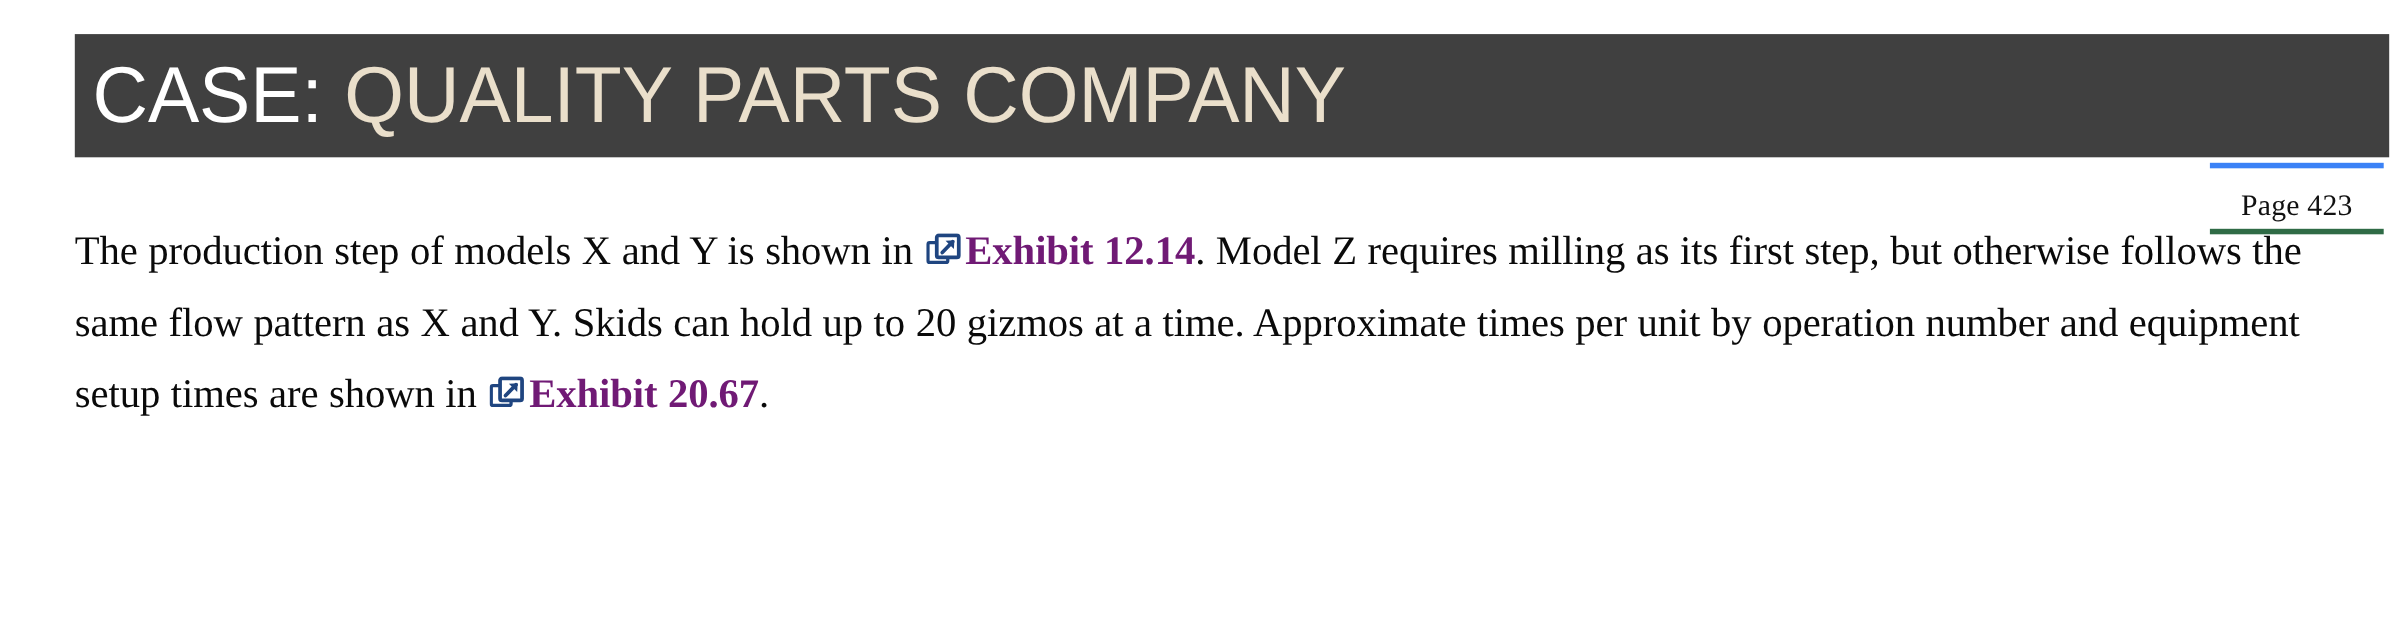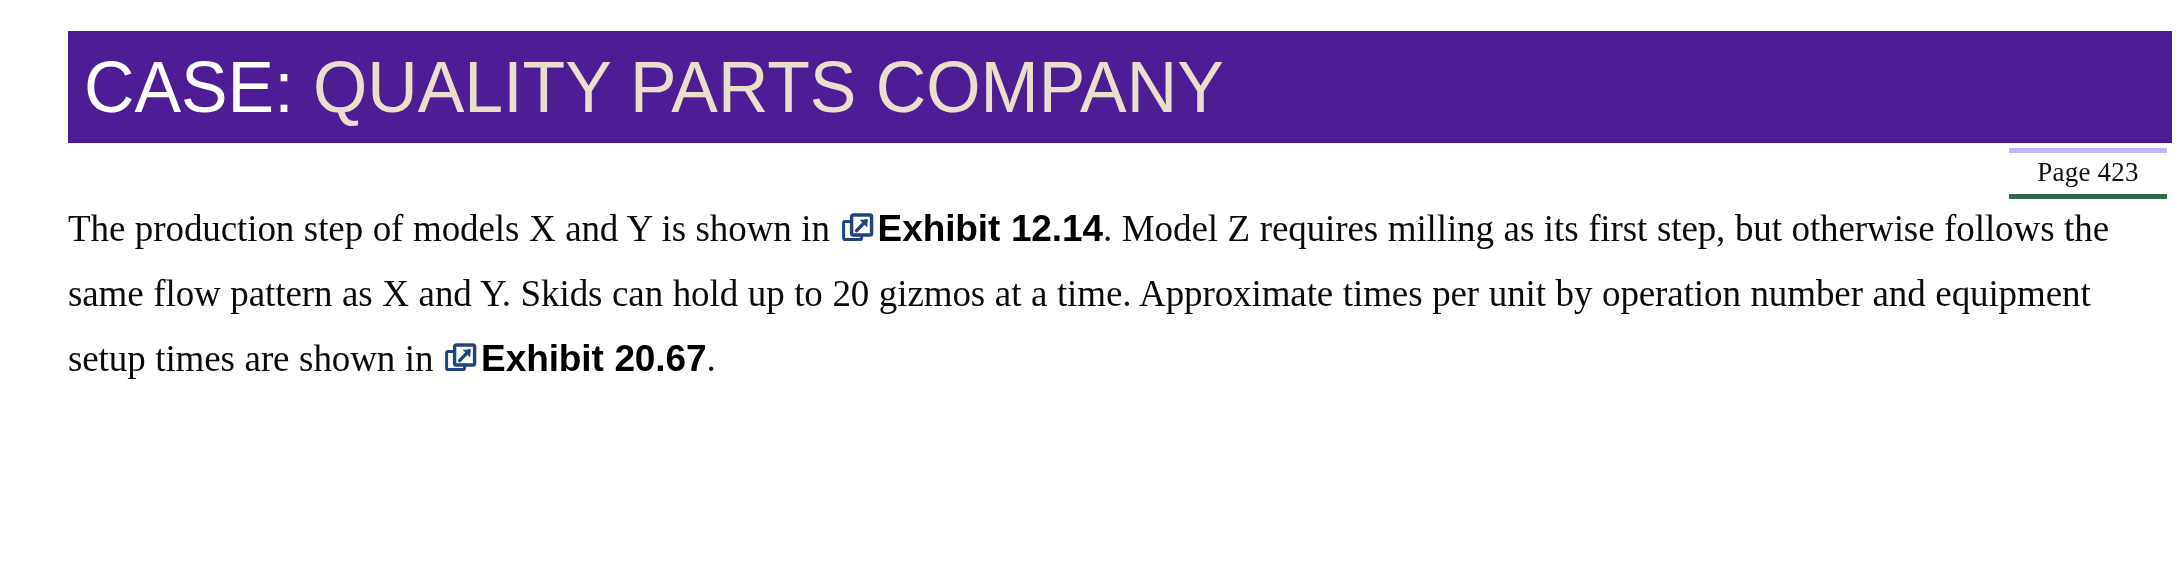--- a/index.html
+++ b/index.html
@@ -14,43 +14,43 @@
     font-family: "Liberation Serif", "DejaVu Serif", serif;
     position: relative;
   }
 
   
   .page-marker {
     position: absolute;
     left: 2009px;
     top: 148px;
     width: 158px;
-    border-top: 5px solid #c4b5fd;
+    border-top: 5px solid #3b82f6;
     border-bottom: 5px solid #2F6B46;
-    padding: 6px 0 8px 0;
+    padding: 20px 0 8px 0;
     text-align: center;
     box-sizing: border-box;
   }
   .page-marker-label {
     font-family: "Liberation Serif", "DejaVu Serif", serif;
     font-size: 27px;
     color: #111111;
     line-height: 1.0;
     letter-spacing: 0.2px;
     white-space: nowrap;
   }
 
   
   .case-banner {
     position: absolute;
     left: 68px;
     top: 31px;
     width: 2104px;
     height: 112px;
-    background: #4c1d95;
+    background: #404040;
     display: flex;
     align-items: center;
     box-sizing: border-box;
     padding-left: 16px;
   }
   .case-title {
     font-family: "Liberation Sans", "DejaVu Sans", sans-serif;
     font-size: 72px;
     line-height: 1;
     white-space: nowrap;
@@ -76,25 +76,25 @@
     color: #0A0A0A;
     text-align: left;
     font-family: "Liberation Serif", "DejaVu Serif", serif;
     letter-spacing: -0.1px;
     word-spacing: 0.5px;
   }
   p.para.second { margin-top: 36px; }
 
   
   .exhibit-link {
-    color: #000000;
+    color: #701a75;
     font-weight: bold;
     text-decoration: none;
     white-space: nowrap;
-    font-family: Liberation Sans, sans-serif;
+    font-family: Liberation Serif, serif;
   }
   .ext-icon {
     display: inline-block;
     width: 32px;
     height: 32px;
     vertical-align: -4px;
     margin-right: 4px;
     margin-left: 2px;
   }
   .ext-icon svg { display: block; }

